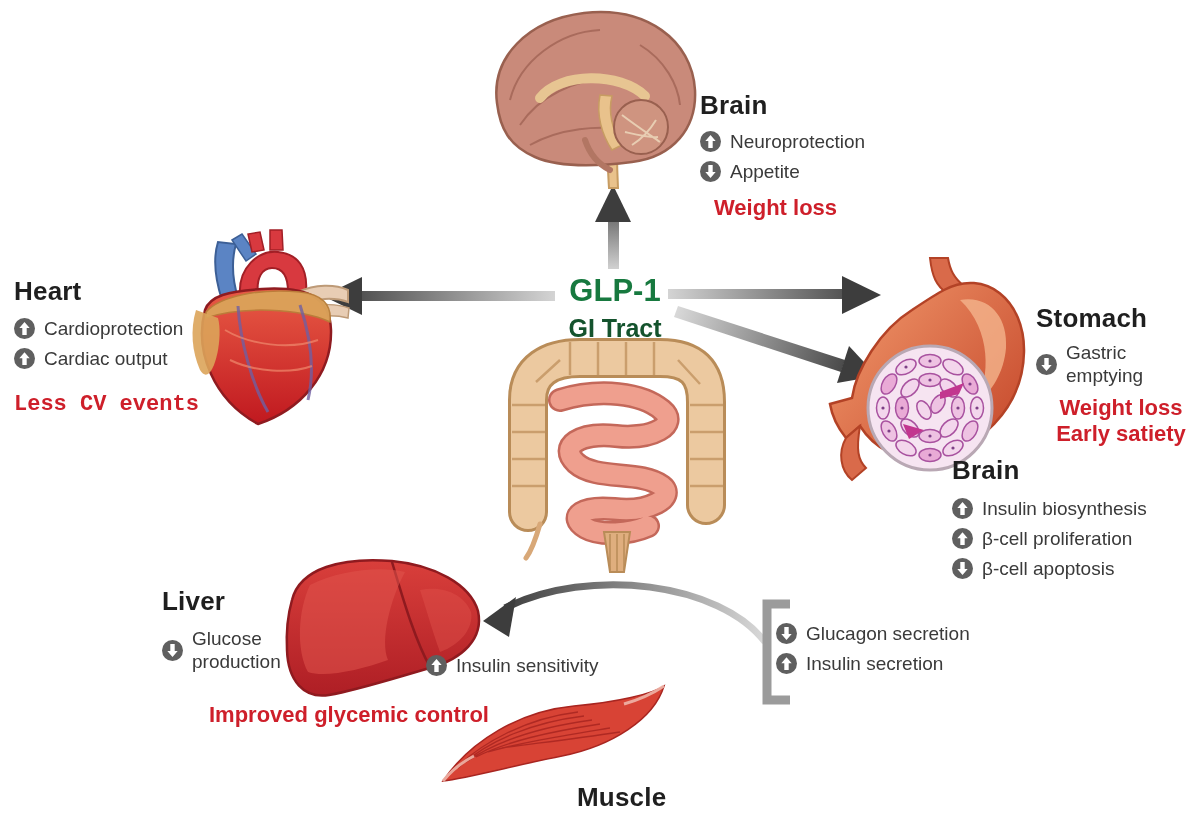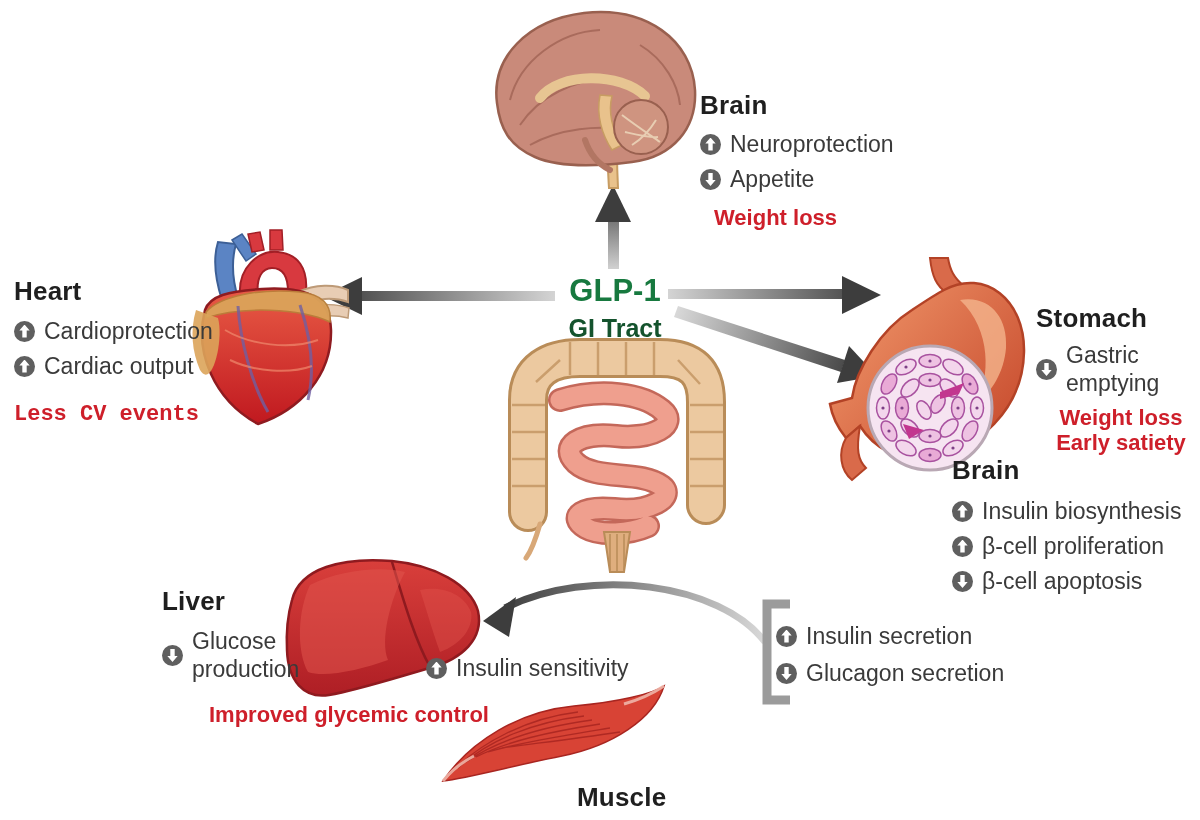--- a/index.html
+++ b/index.html
@@ -3,21 +3,21 @@
 <meta charset="utf-8">
 <style>
   html,body{margin:0;padding:0;background:#fff;}
   .canvas{position:relative;width:1200px;height:820px;background:#fff;overflow:hidden;
           font-family:"Liberation Sans","DejaVu Sans",sans-serif;color:#2a2a2a;}
   .art{position:absolute;left:0;top:0;width:1200px;height:820px;}
   .abs{position:absolute;}
   .organ-title{font-size:26px;font-weight:bold;color:#1f1f1f;letter-spacing:.2px;}
   .row{display:flex;align-items:center;gap:9px;margin-bottom:7px;}
   .row.top-align{align-items:center;}
-  .item-label{font-size:23px;color:#3a3a3a;line-height:1.22;}
+  .item-label{font-size:19px;color:#3a3a3a;line-height:1.22;}
   .outcome{font-size:22px;font-weight:bold;color:#ce1f2a;line-height:1.15;}
   .circle{flex:0 0 auto;width:21px;height:21px;border-radius:50%;background:#5f5f5f;
           display:flex;align-items:center;justify-content:center;}
   .glyph{display:block;width:11px;height:13px;background:#fff;
          clip-path:polygon(50% 0%,97% 46%,70% 46%,70% 100%,30% 100%,30% 46%,3% 46%);}
   [data-dir="down"] .glyph{transform:rotate(180deg);}
   .center-box{text-align:center;}
   .glp1{font-size:31px;font-weight:bold;color:#17793f;line-height:1.1;}
   .gitract{font-size:25px;font-weight:bold;color:#14532d;margin-top:6px;}
 </style>
@@ -259,31 +259,31 @@
     </div>
     <div class="row">
       <span class="circle" data-dir="down">
           <span class="glyph"></span>
         </span>
       <span class="item-label">β-cell apoptosis</span>
     </div>
   </div>
 
   <div class="abs" style="left:776px;top:622px;">
+    <div class="row">
+      <span class="circle" data-dir="down">
+          <span class="glyph"></span>
+        </span>
+      <span class="item-label">Glucagon secretion</span>
+    </div>
     <div class="row" style="margin-bottom:9px;">
       <span class="circle" data-dir="up">
           <span class="glyph"></span>
         </span>
       <span class="item-label">Insulin secretion</span>
-    </div>
-    <div class="row">
-      <span class="circle" data-dir="down">
-          <span class="glyph"></span>
-        </span>
-      <span class="item-label">Glucagon secretion</span>
     </div>
   </div>
 
   <div class="abs" style="left:162px;top:586px;">
     <div class="organ-title" style="margin-bottom:10px;">Liver</div>
     <div class="row top-align">
       <span class="circle" data-dir="down">
           <span class="glyph"></span>
         </span>
       <span class="item-label" style="width:100px;">Glucose production</span>

